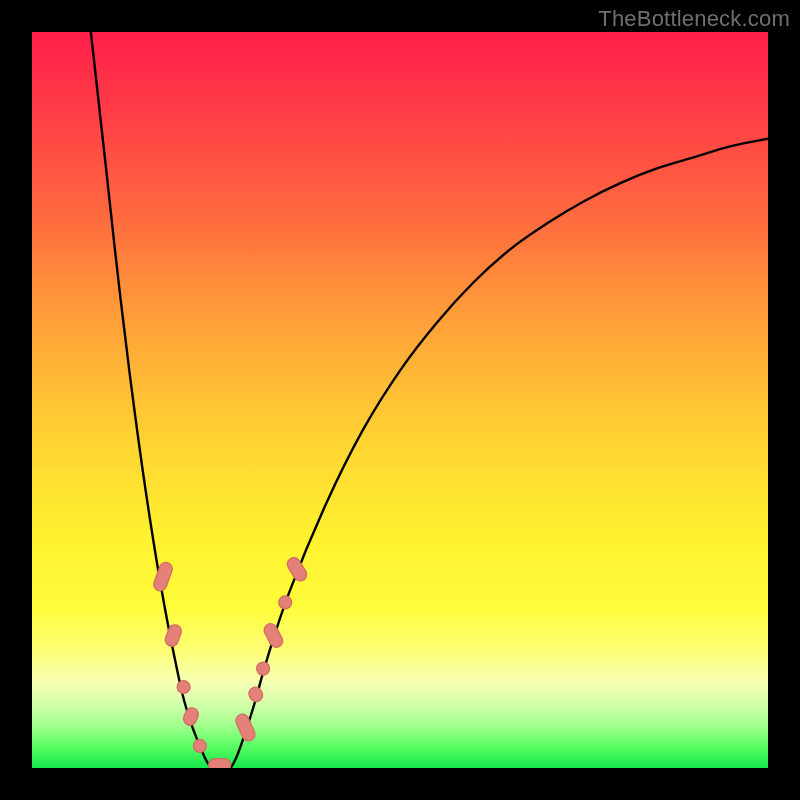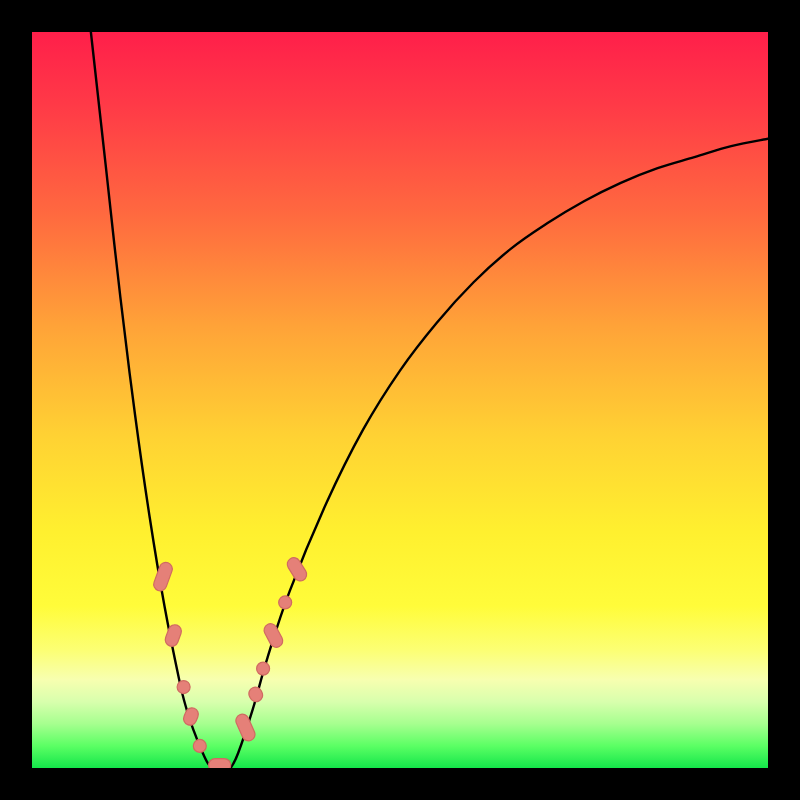--- a/index.html
+++ b/index.html
@@ -83,13 +83,14 @@
         <circle cx="167.808" cy="713.92" r="6.5" fill="#e58078" stroke="#d06a62" stroke-width="1.2"></circle>
         <rect x="-11.04" y="-6.5" width="22.08" height="13" rx="6.5" fill="#e58078" stroke="#d06a62" stroke-width="1.2" transform="translate(187.68,733.056) rotate(0)"></rect>
         <rect x="-13.984" y="-6.5" width="27.968" height="13" rx="6.5" fill="#e58078" stroke="#d06a62" stroke-width="1.2" transform="translate(213.44,695.52) rotate(66)"></rect>
         <rect x="-7.36" y="-6.5" width="14.72" height="13" rx="6.5" fill="#e58078" stroke="#d06a62" stroke-width="1.2" transform="translate(223.744,662.4) rotate(66)"></rect>
         <circle cx="231.104" cy="636.64" r="6.5" fill="#e58078" stroke="#d06a62" stroke-width="1.2"></circle>
         <rect x="-12.512" y="-6.5" width="25.024" height="13" rx="6.5" fill="#e58078" stroke="#d06a62" stroke-width="1.2" transform="translate(241.40799999999996,603.52) rotate(62)"></rect>
         <circle cx="253.18399999999997" cy="570.4" r="6.5" fill="#e58078" stroke="#d06a62" stroke-width="1.2"></circle>
         <rect x="-12.512" y="-6.5" width="25.024" height="13" rx="6.5" fill="#e58078" stroke="#d06a62" stroke-width="1.2" transform="translate(264.96,537.28) rotate(58)"></rect>
       </svg>
   </div>
+  <div class="watermark">TheBottleneck.com</div>
 </div>
 
 </body></html>

